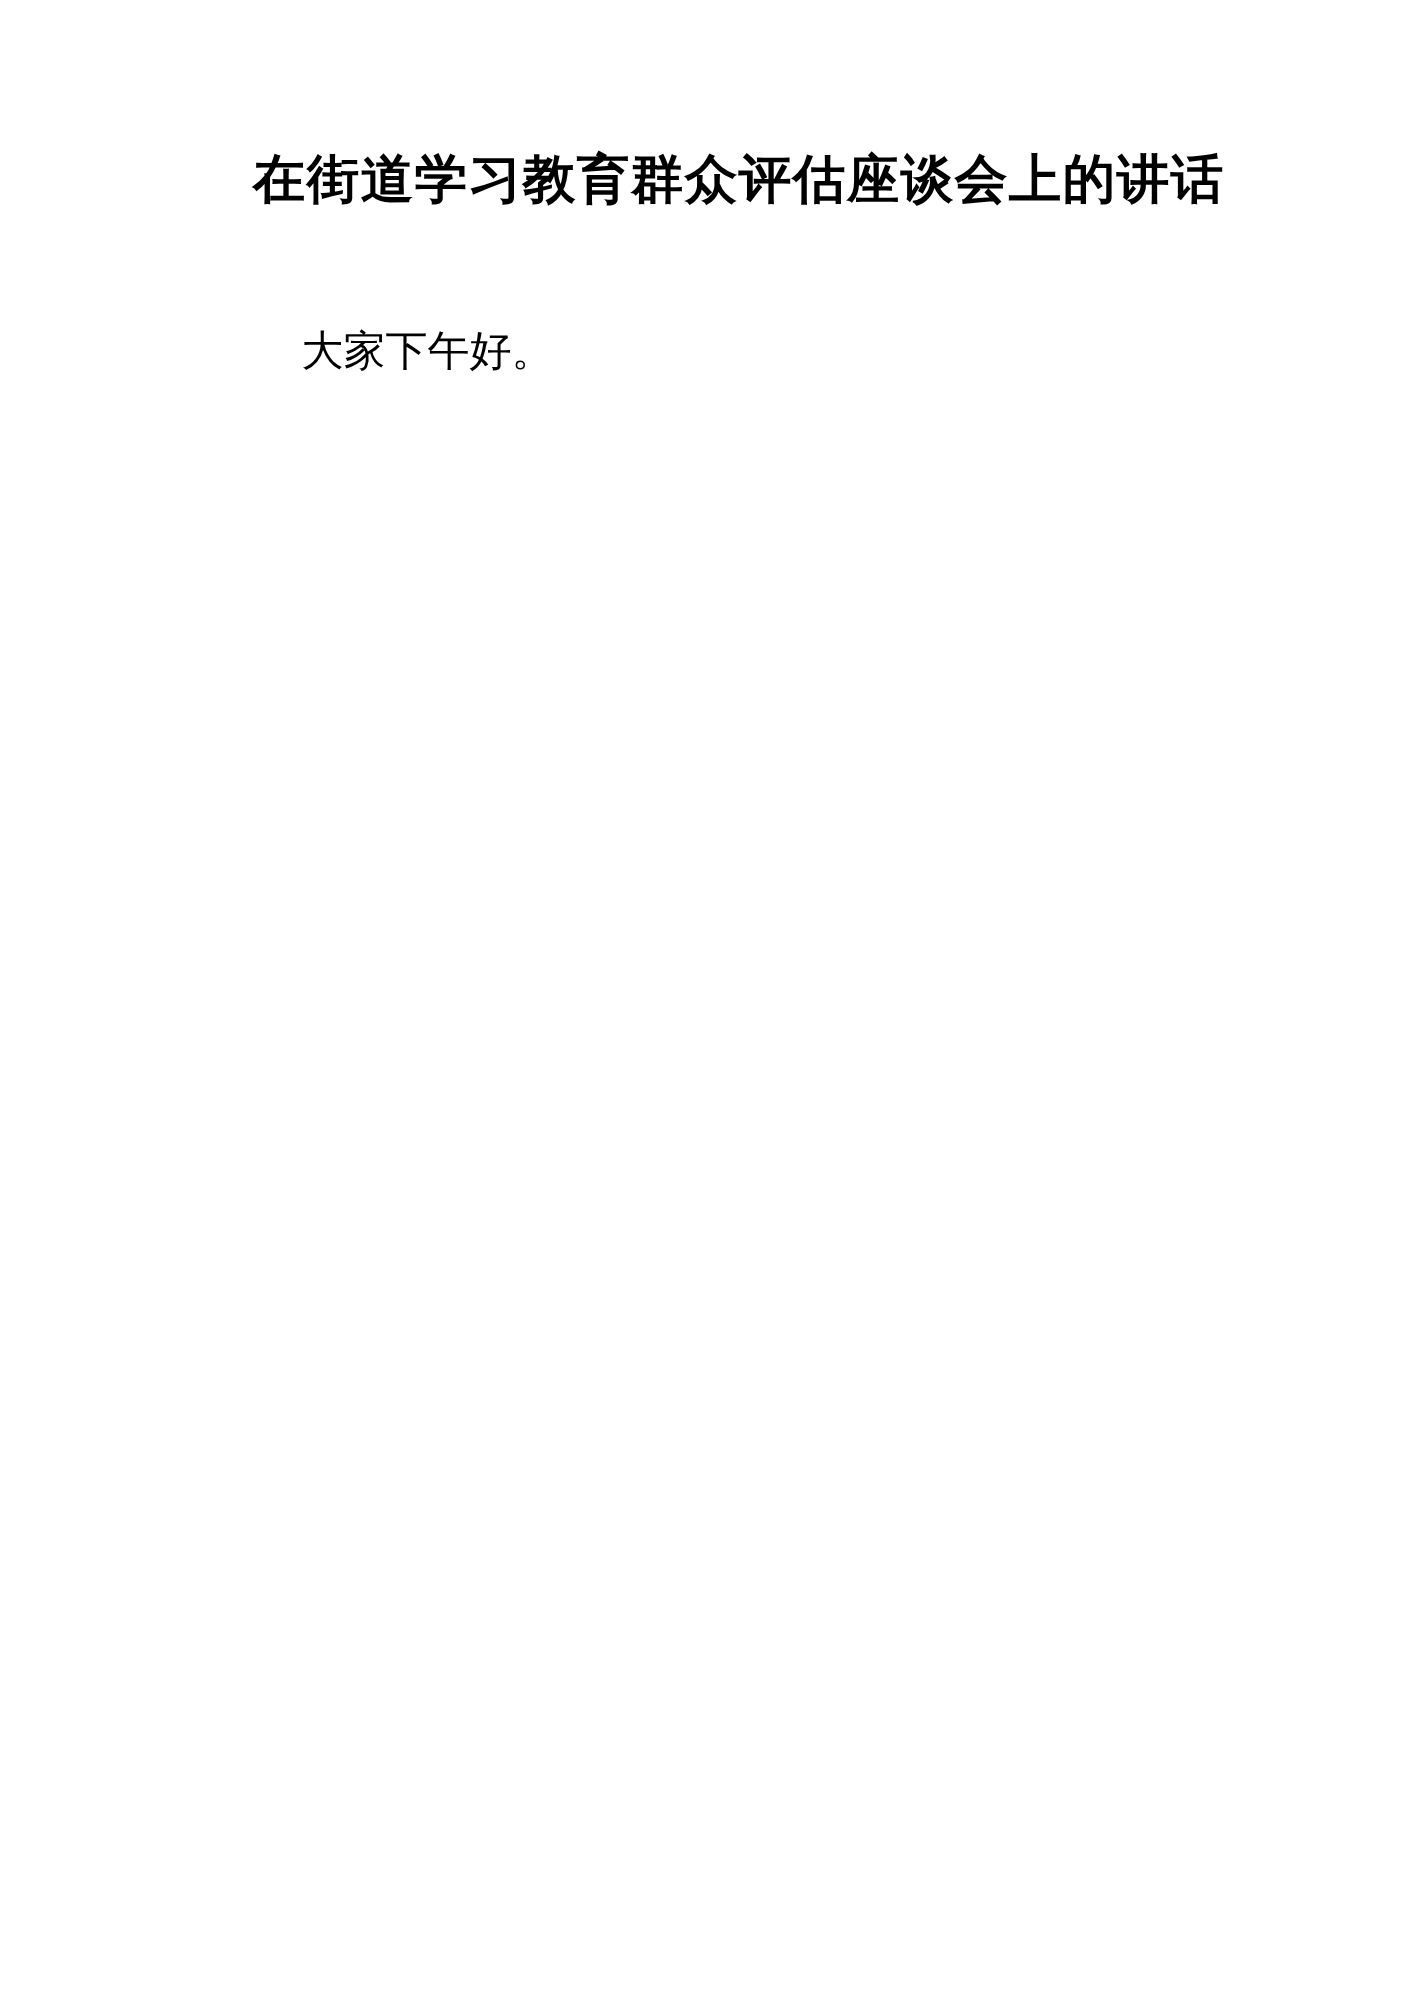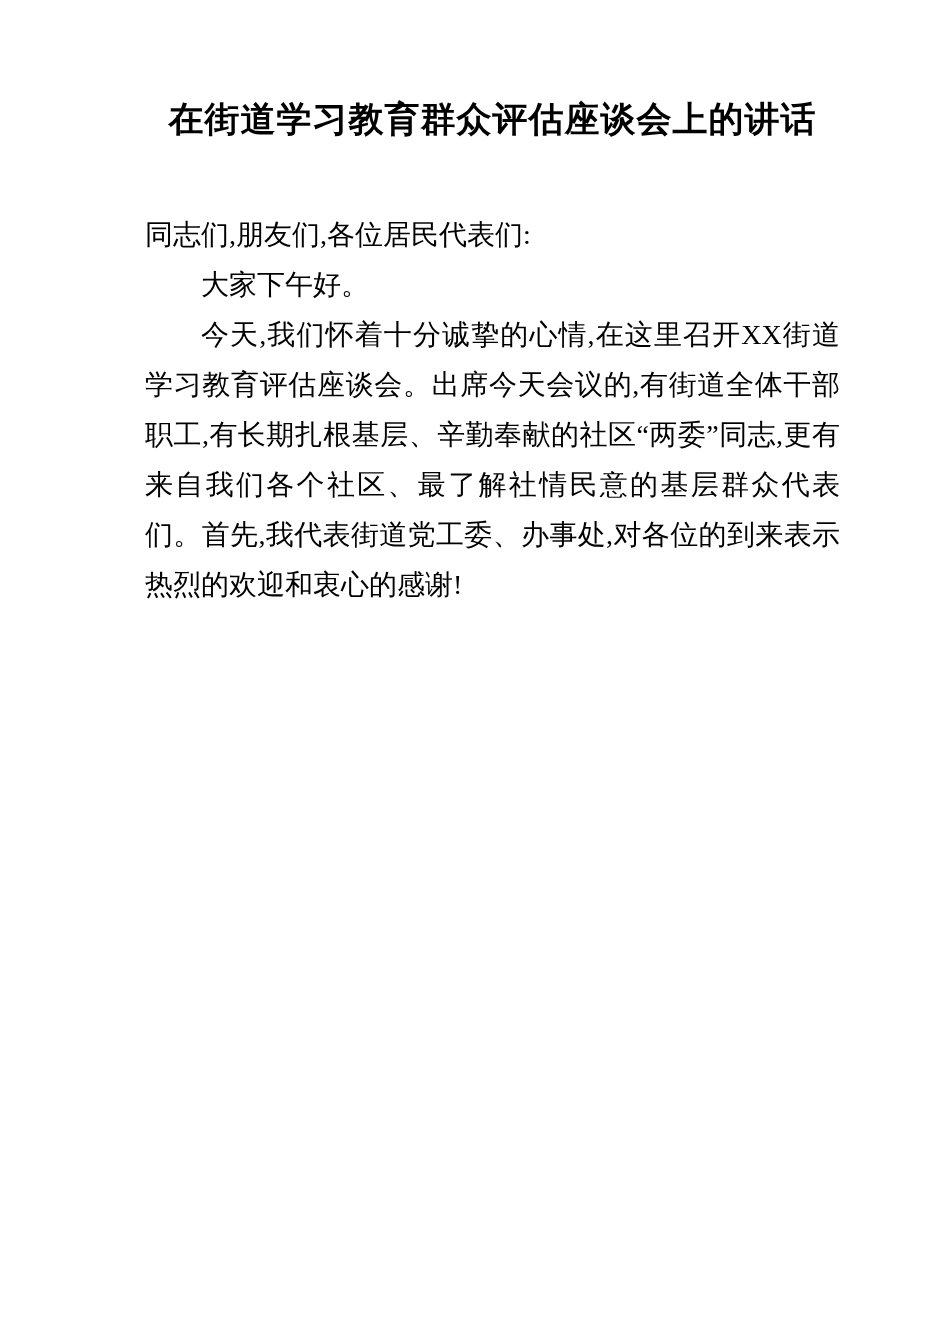--- a/index.html
+++ b/index.html
@@ -39,19 +39,17 @@
   .para.no-indent {
     text-indent: 0;
   }
 </style>
 </head>
 <body>
 
 <div class="page">
   <h1 class="doc-title">在街道学习教育群众评估座谈会上的讲话</h1>
 
-  <p class="para no-indent">同志们,朋友们,各位居民代表们:</p>
 
   <p class="para">大家下午好。</p>
 
-  <p class="para">今天,我们怀着十分诚挚的心情,在这里召开XX街道学习教育评估座谈会。出席今天会议的,有街道全体干部职工,有长期扎根基层、辛勤奉献的社区“两委”同志,更有来自我们各个社区、最了解社情民意的基层群众代表们。首先,我代表街道党工委、办事处,对各位的到来表示热烈的欢迎和衷心的感谢!</p>
 
 </div>
 
 </body></html>

